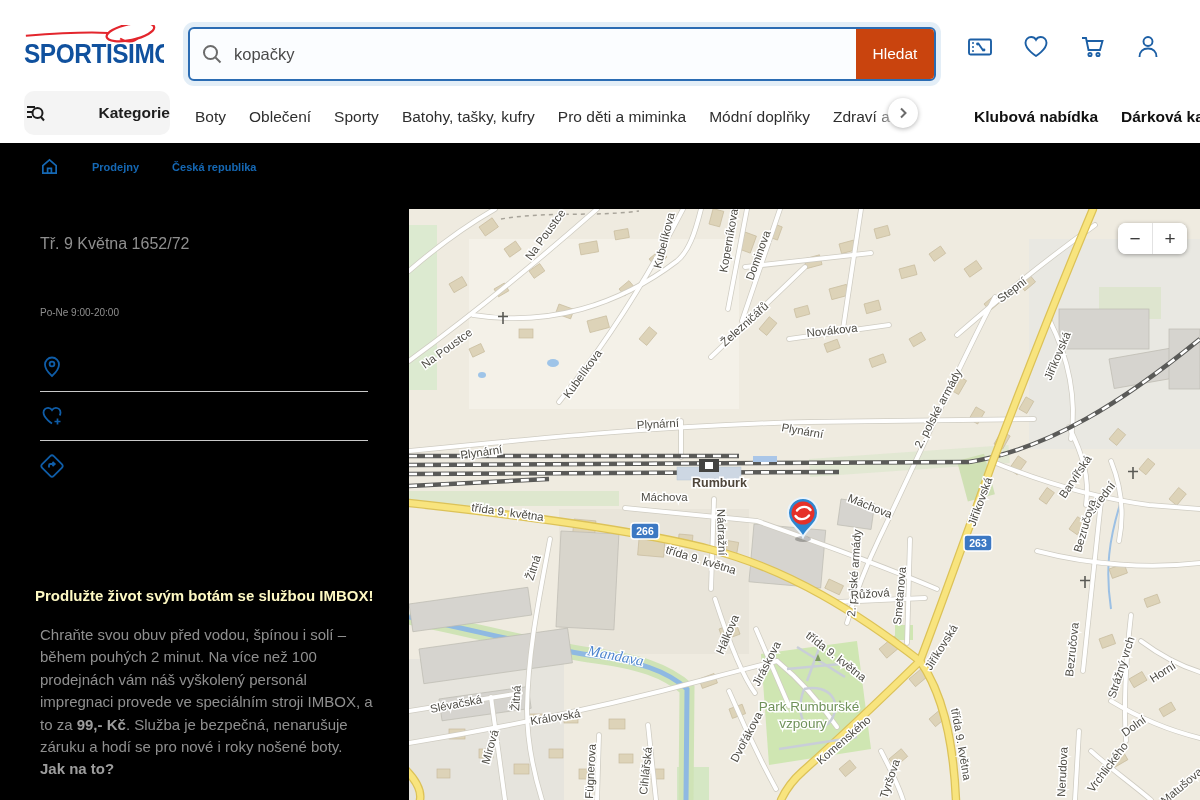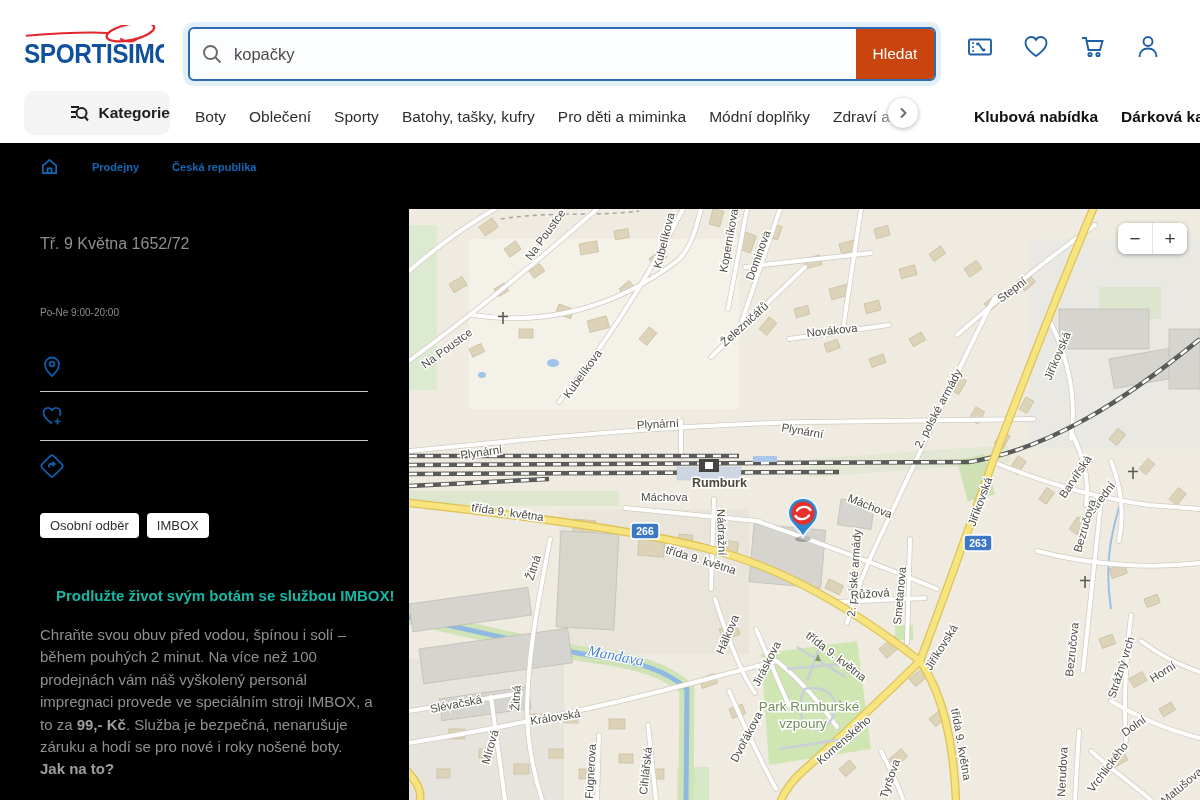--- a/index.html
+++ b/index.html
@@ -11,21 +11,21 @@
     display:flex; border:2px solid #2b6cb3; border-radius:6px; background:#fbfdff;
     box-shadow:0 0 0 5px rgba(176,207,233,.35); overflow:hidden; }
   .searchwrap .mag { flex:0 0 44px; display:flex; align-items:center; justify-content:center; }
   .searchwrap input { flex:1; border:0; outline:none; background:transparent;
     font:16.5px "Liberation Sans",sans-serif; color:#4a4a4a; }
   .searchbtn { flex:0 0 78px; background:#c9440e; color:#fff; border:0;
     font:15.5px "Liberation Sans",sans-serif; cursor:pointer; }
   .hicon { position:absolute; top:33px; width:28px; height:28px; cursor:pointer; }
   .nav { position:relative; width:1200px; height:53px; background:#fff; }
   .catbtn { position:absolute; left:24px; top:1px; width:146px; height:44px; background:#f4f4f4;
-    border-radius:10px; display:flex; align-items:center; justify-content:flex-end; gap:9px;
+    border-radius:10px; display:flex; align-items:center; justify-content:space-between; gap:9px;
     font-weight:bold; font-size:15.5px; color:#1d1d1d; cursor:pointer; }
   .navitems { position:absolute; left:195px; top:0; height:53px; display:flex; align-items:center;
     gap:23px; font-size:15.5px; color:#2e2e2e; white-space:nowrap; }
   .navitems .item { cursor:pointer; }
   .item.faded { width:74px; overflow:hidden;
     -webkit-mask-image:linear-gradient(to right,#000 55%,transparent 92%);
     mask-image:linear-gradient(to right,#000 55%,transparent 92%); }
   .item.bold { font-weight:bold; color:#101010; }
   .item.gap { margin-left:44px; }
   .navmore { position:absolute; left:888px; top:8px; width:30px; height:30px; border-radius:50%;
@@ -34,22 +34,22 @@
   .content { position:relative; width:1200px; height:657px; background:#000; }
   .crumbs { position:absolute; left:40px; top:14px; display:flex; align-items:center; gap:33px;
     font-size:11px; font-weight:bold; color:#1568b4; }
   .crumbs a { color:#1568b4; text-decoration:none; cursor:pointer; }
   .addr { position:absolute; left:40px; top:92px; font-size:16px; color:#8f8f8f; }
   .hours { position:absolute; left:40px; top:164px; font-size:10px; color:#8f8f8f; }
   .srow { position:absolute; left:40px; width:24px; height:24px; cursor:pointer; }
   .sdiv { position:absolute; left:40px; width:328px; height:1px; background:#c9c9c9; }
   .badges { position:absolute; left:40px; top:370px; display:flex; gap:8px; }
   .badge { background:#fff; color:#2e2e2e; font-size:13px; padding:5px 10px; border-radius:4px; }
-  .imbox-h { position:absolute; left:56px; top:444px; width:340px; font-size:15px;
-    font-weight:bold; color:#14b8a6; }
+  .imbox-h { position:absolute; left:35px; top:444px; width:340px; font-size:15px;
+    font-weight:bold; color:#fef9c3; }
   .imbox-t { position:absolute; left:40px; top:481px; width:345px; font-size:15px;
     line-height:22.4px; color:#8f8f8f; }
   .imbox-t b { color:#9d9d9d; }
   .map { position:absolute; left:409px; top:66px; width:791px; height:591px; background:#efebe0; }
   .mapzoom { position:absolute; left:1118px; top:80px; width:69px; height:31px; background:#fff;
     border-radius:8px; box-shadow:0 1px 4px rgba(0,0,0,.35); display:flex; overflow:hidden; }
   .mapzoom button { flex:1; border:0; background:#fff; color:#3c3c3c; font-size:19px;
     cursor:pointer; line-height:1; }
   .mapzoom .sep { width:1px; background:#e2e2e2; }
   svg text.st { font-size:11.5px; fill:#4e4c45; stroke:#fff; stroke-width:3px;
@@ -159,24 +159,20 @@
   <svg class="srow" style="top:261px" viewBox="0 0 24 24" fill="none" stroke="#0f5da8" stroke-width="1.8">
     <path d="M12 19.5 C12 19.5 3.5 14 3.5 8.6 C3.5 5.7 5.7 3.8 8.1 3.8 C9.8 3.8 11.2 4.7 12 6 C12.8 4.7 14.2 3.8 15.9 3.8 C18.3 3.8 20.5 5.7 20.5 8.6 C20.5 9.6 20.2 10.6 19.7 11.5"></path>
     <path d="M17.5 14.5 V20.5 M14.5 17.5 H20.5" stroke-width="1.7"></path>
   </svg>
   <div class="sdiv" style="top:297px"></div>
   <svg class="srow" style="top:311px" viewBox="0 0 24 24" fill="none" stroke="#0f5da8" stroke-width="1.8">
     <rect x="3.8" y="3.8" width="16.4" height="16.4" rx="2.5" transform="rotate(45 12 12)"></rect>
     <path d="M9 13.5 V11.5 C9 10.7 9.7 10 10.5 10 H14.2 M12.5 7.8 L14.8 10 L12.5 12.2"></path>
   </svg>
 
-  <div class="badges">
-    <span class="badge">Osobní odběr</span>
-    <span class="badge">IMBOX</span>
-  </div>
 
   <div class="imbox-h">Prodlužte život svým botám se službou IMBOX!</div>
   <div class="imbox-t">
     <span>Chraňte svou obuv před vodou, špínou i solí –</span><br>
     <span>během pouhých 2 minut. Na více než 100</span><br>
     <span>prodejnách vám náš vyškolený personál</span><br>
     <span>impregnaci provede ve speciálním stroji IMBOX, a</span><br>
     <span>to za </span><b>99,- Kč</b><span>. Služba je bezpečná, nenarušuje</span><br>
     <span>záruku a hodí se pro nové i roky nošené boty.</span><br>
     <b>Jak na to?</b>

